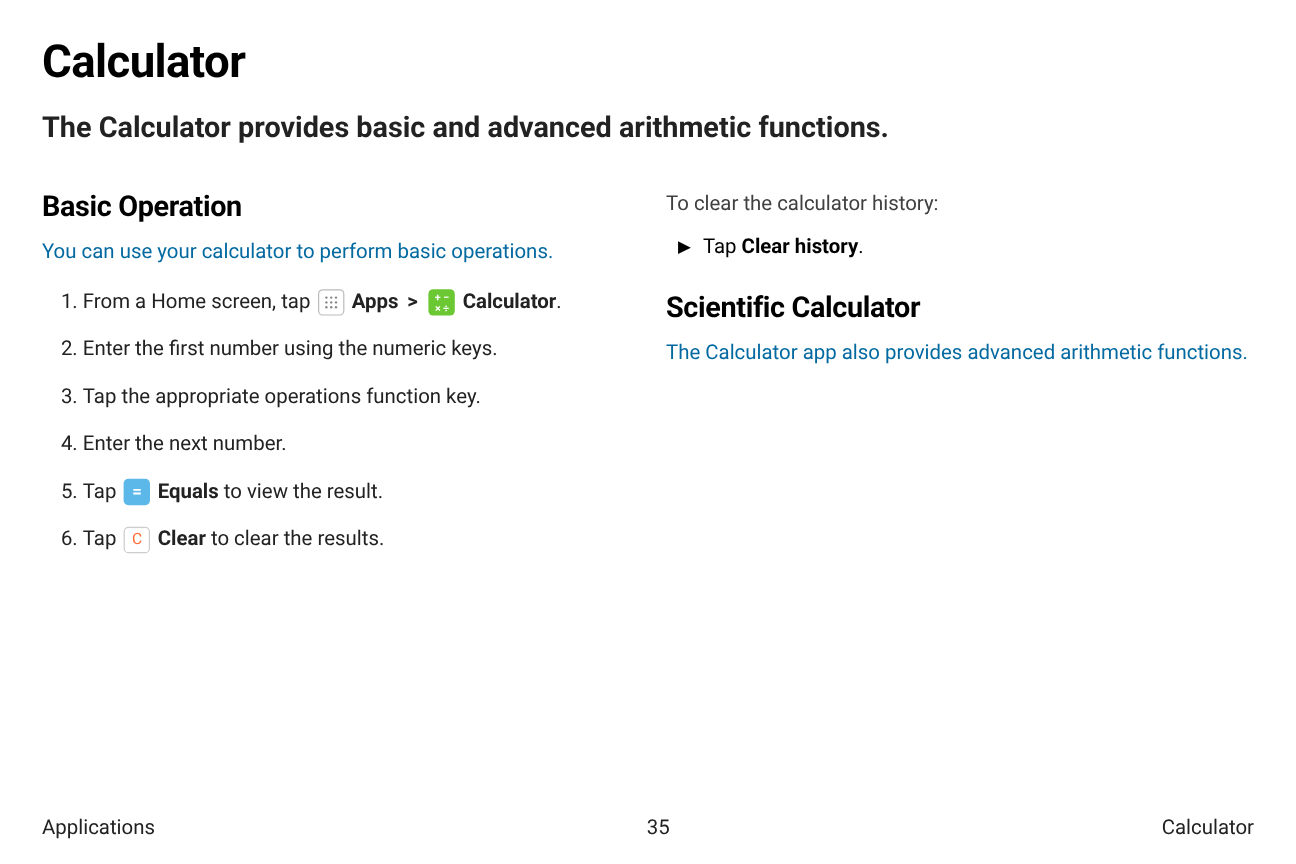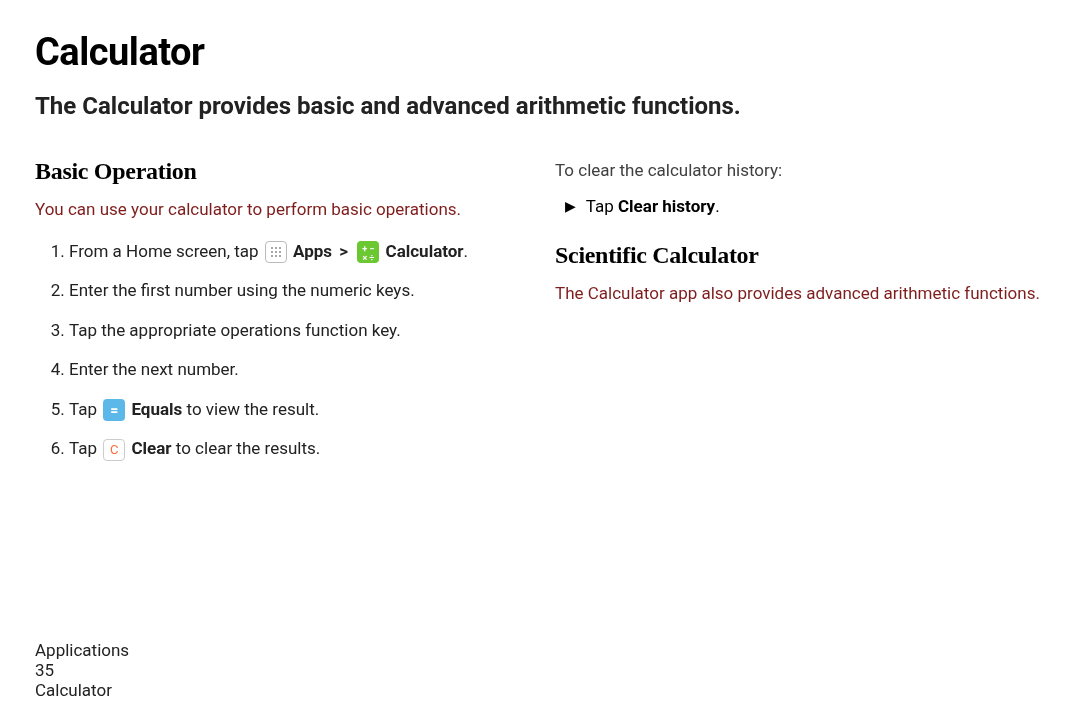--- a/index.html
+++ b/index.html
@@ -35,27 +35,26 @@
   }
   .col {
     flex: 1;
     min-width: 0;
   }
   .section-heading {
     font-size: 24px;
     font-weight: 700;
     margin-bottom: 12px;
     letter-spacing: -0.3px;
-    font-family: Liberation Serif, serif;
   }
   .section-desc {
     font-size: 17px;
     line-height: 1.5;
     margin-bottom: 16px;
-    color: #7f1d1d;
+    color: #0369a1;
   }
   ol.steps {
     list-style: decimal;
     padding-left: 34px;
     font-size: 17px;
     line-height: 1.5;
     color: #222;
   }
   ol.steps li {
     margin-bottom: 14px;
@@ -140,21 +139,20 @@
   }
   .footer {
     position: absolute;
     bottom: 20px;
     left: 35px;
     right: 35px;
     display: flex;
     justify-content: space-between;
     font-size: 17px;
     color: #222;
-    flex-direction: column;
   }
 </style>
 </head>
 <body>
 
 <h1 class="page-title">Calculator</h1>
 <p class="page-intro">The Calculator provides basic and advanced arithmetic functions.</p>
 
 <div class="columns">
   <div class="col">

